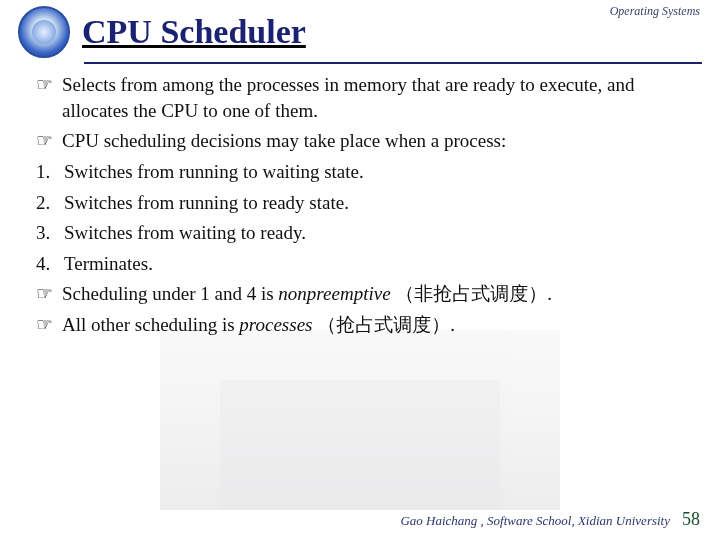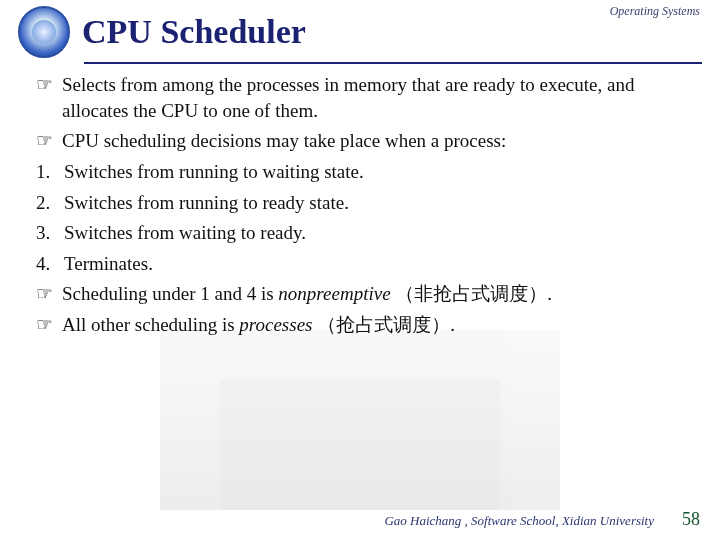--- a/index.html
+++ b/index.html
@@ -40,20 +40,21 @@
     right: 20px;
     font-style: italic;
     font-size: 12px;
     color: #3a4070;
   }
   .header-row {
     display: flex;
     align-items: center;
     gap: 12px;
     margin-top: 4px;
+    text-decoration: underline;
   }
   .logo {
     width: 52px; height: 52px;
     border-radius: 50%;
     background: radial-gradient(circle at 50% 45%, #ffffff 0%, #cfe2f3 30%, #3a66c7 65%, #1b357a 100%);
     border: 2px solid #2a4fa0;
     position: relative;
     flex: none;
   }
   .logo::after {
@@ -99,21 +100,21 @@
   }
   .txt { flex: 1; }
   .txt em { }
   .cjk { font-family: Liberation Serif, serif; }
   .footer {
     position: absolute;
     bottom: 10px;
     right: 20px;
     display: flex;
     align-items: baseline;
-    gap: 28px;
+    gap: 12px;
     font-style: italic;
     font-size: 13px;
     color: #2b3570;
   }
   .page-num {
     font-style: normal;
     font-size: 18px;
     color: #14532d;
   }
 </style>

